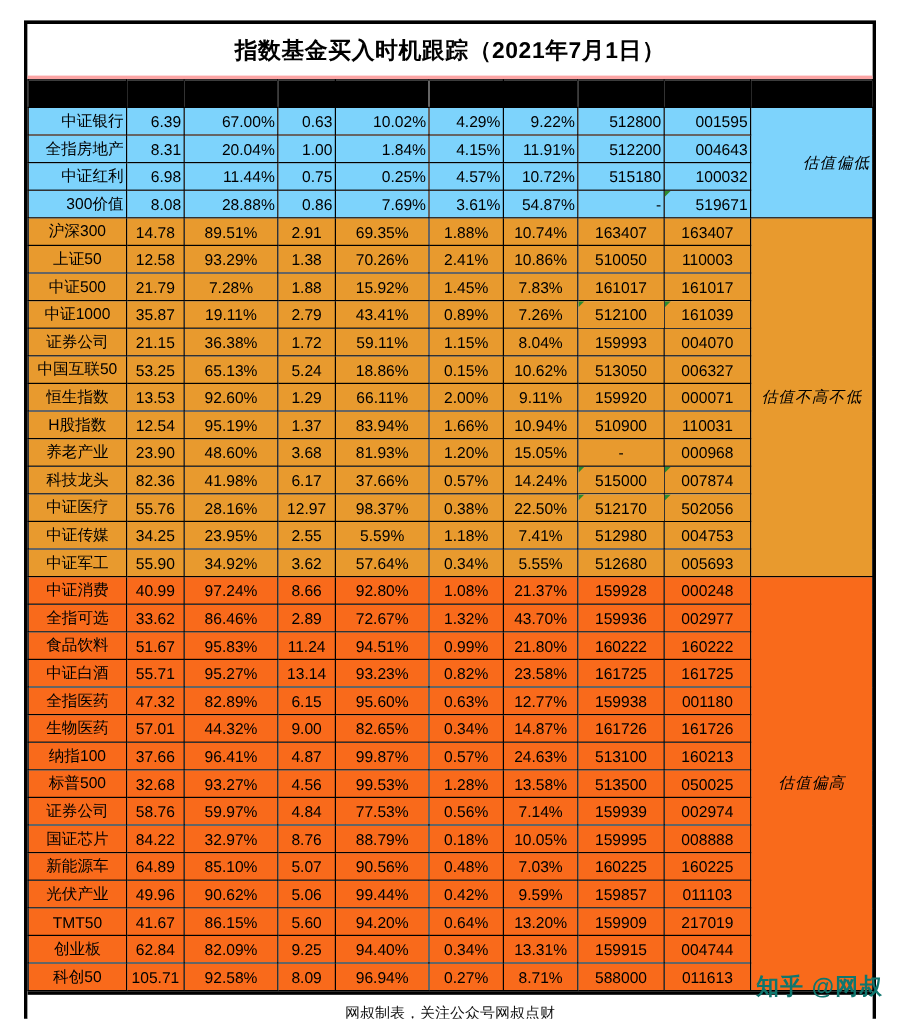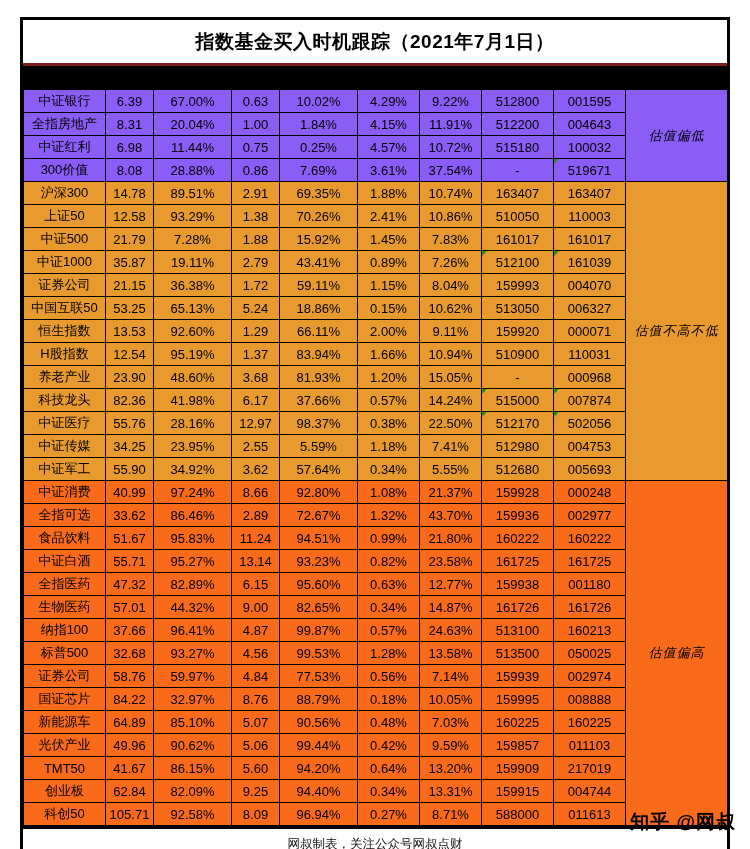--- a/index.html
+++ b/index.html
@@ -22,21 +22,21 @@
     border: 3px solid #000000;
     box-sizing: border-box;
     background: #ffffff;
   }
   .title-bar {
     height: 43px;
     display: flex;
     align-items: center;
     justify-content: center;
     background: #ffffff;
-    border-bottom: 3px solid #7f1d1d;
+    border-bottom: 3px solid #fca5a5;
   }
   .title-text {
     font-size: 19px;
     font-weight: bold;
     color: #000000;
     letter-spacing: 0.5px;
   }
   table.grid {
     border-collapse: collapse;
     width: 100%;
@@ -70,21 +70,21 @@
   col.c-pe { width: 48px; }
   col.c-pepct { width: 78px; }
   col.c-pb { width: 48px; }
   col.c-pbpct { width: 78px; }
   col.c-div { width: 62px; }
   col.c-roe { width: 62px; }
   col.c-on { width: 72px; }
   col.c-off { width: 72px; }
   col.c-eval { width: 102px; }
 
-  tr.band-low td { background: #8b5cf6; }
+  tr.band-low td { background: #7dd3fc; text-align: right; }
   tr.band-mid td { background: #e89a2e; }
   tr.band-high td { background: #f96a1b; }
 
   td.eval-cell {
     font-size: 14px;
     font-weight: normal;
     color: #000000;
     letter-spacing: 1px;
     font-style: italic;
   }
@@ -104,21 +104,21 @@
   }
   .footer-text {
     font-size: 12.5px;
     color: #111111;
   }
   .watermark {
     position: absolute;
     right: 14px;
     bottom: 14px;
     font-size: 19px;
-    color: #000000;
+    color: #0f766e;
     font-weight: bold;
     letter-spacing: 1px;
     pointer-events: none;
     user-select: none;
   }
   
   .marker {
     position: relative;
   }
   .marker::after {
@@ -200,21 +200,21 @@
           <td>515180</td>
           <td>100032</td>
         </tr>
         <tr class="band-low">
           <td class="name-cell">300价值</td>
           <td>8.08</td>
           <td>28.88%</td>
           <td>0.86</td>
           <td>7.69%</td>
           <td>3.61%</td>
-          <td>37.54%</td>
+          <td>54.87%</td>
           <td>-</td>
           <td class="marker">519671</td>
         </tr>
         <tr class="band-mid">
           <td class="name-cell">沪深300</td>
           <td>14.78</td>
           <td>89.51%</td>
           <td>2.91</td>
           <td>69.35%</td>
           <td>1.88%</td>

